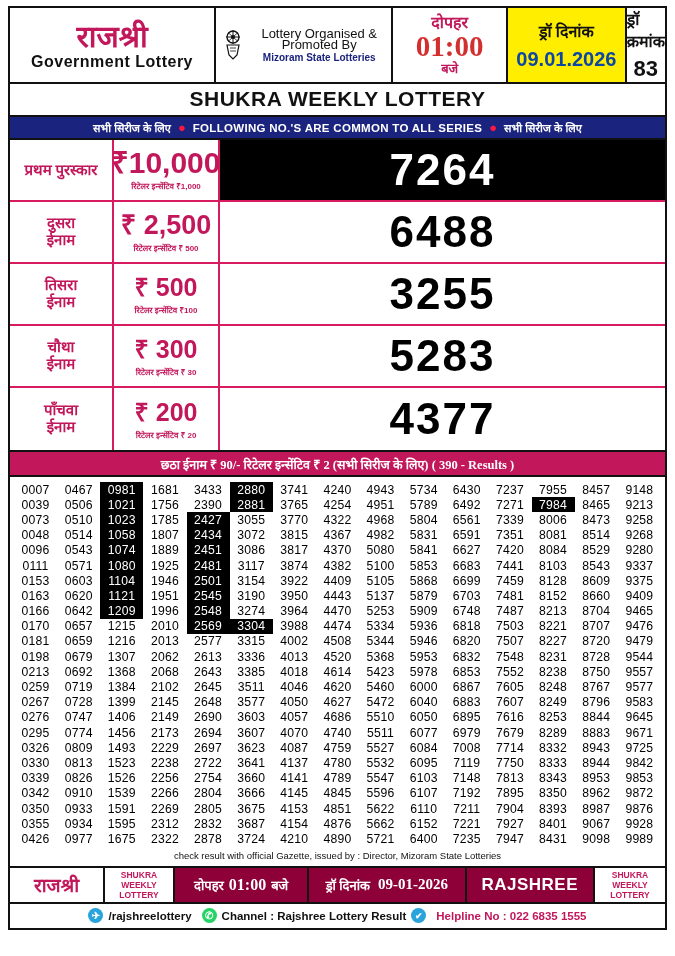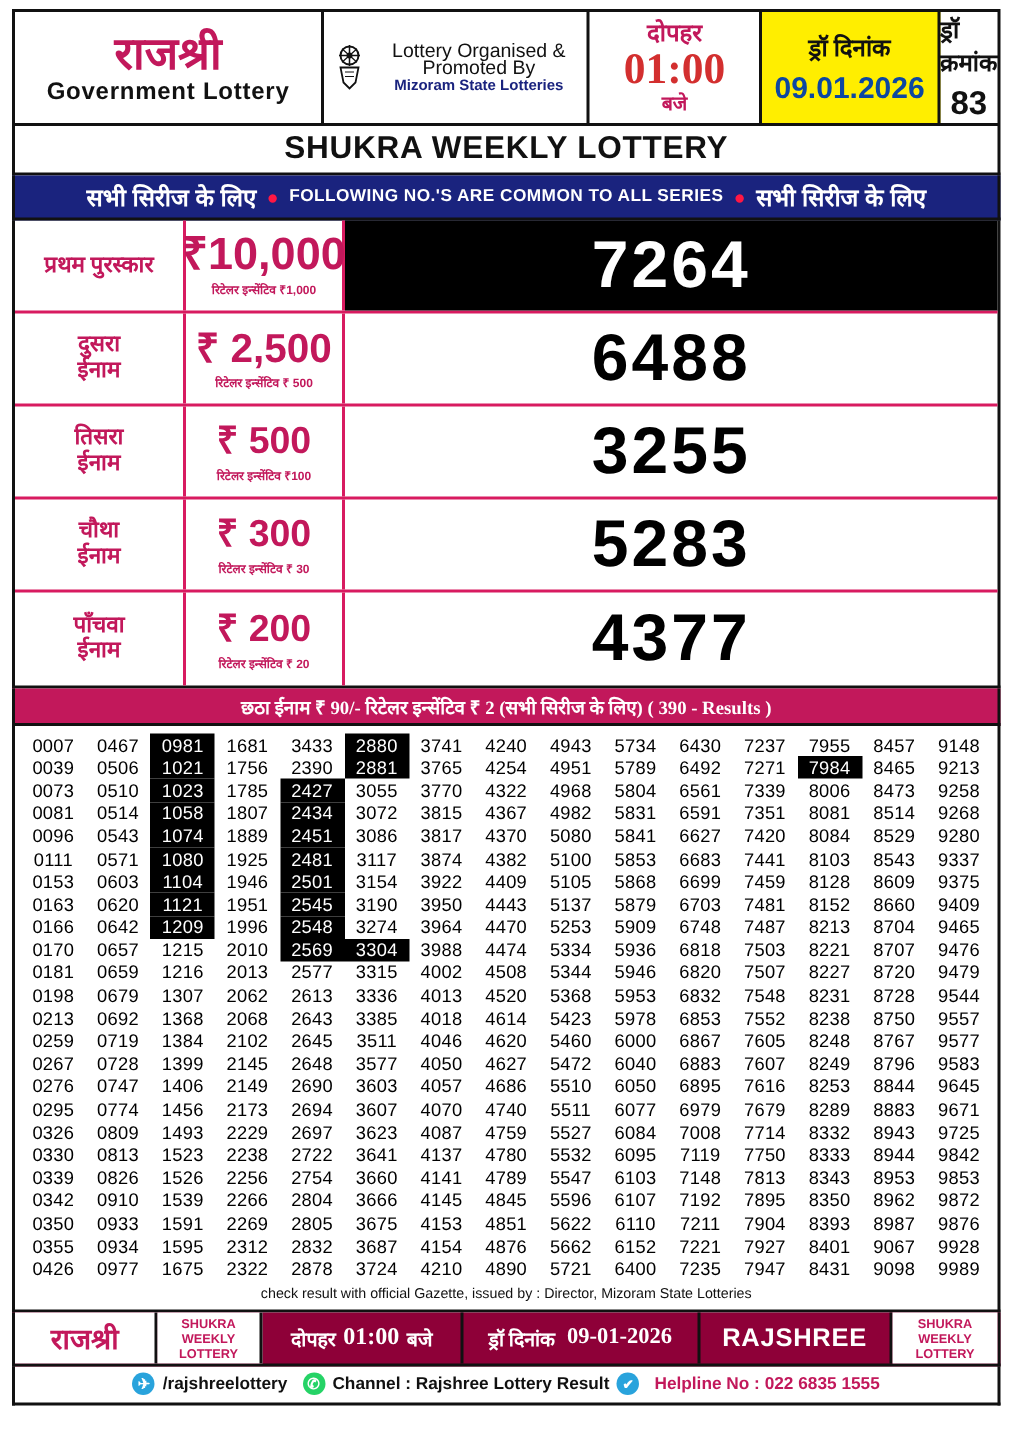--- a/index.html
+++ b/index.html
@@ -100,30 +100,30 @@
     background: #1a237e;
     color: #fff;
     border: 2px solid #111;
     border-top: none;
     display:flex; align-items:center; justify-content:center;
     gap: 7px;
     font-size: 11px;
     font-weight: bold;
     padding: 3px 0;
   }
-  .commonbar .hi { font-size: 16px; }
+  .commonbar .hi { font-size: 11px; }
   .commonbar .dot { color:#ff1744; font-size: 13px; line-height: 1;}
   .commonbar .mid { letter-spacing:.3px; font-size:11.5px;}
 
   
   .prizes { border: 2px solid #111; border-top: none; }
   .prow { display:flex; border-bottom: 2px solid #d81b60; height: 62px; }
   .prow:last-child { border-bottom: none; }
   .pleft {
-    width: 114px;
+    width: 104px;
     border-right: 2px solid #d81b60;
     display:flex; flex-direction:column; align-items:center; justify-content:center;
     color: #c2185b;
     font-family: "Liberation Serif", serif;
     font-weight: bold;
     font-size: 15px;
     line-height: 17px;
     text-align:center;
   }
   .pmid {
@@ -431,21 +431,21 @@
             <td>4322</td>
             <td>4968</td>
             <td>5804</td>
             <td>6561</td>
             <td>7339</td>
             <td>8006</td>
             <td>8473</td>
             <td>9258</td>
           </tr>
           <tr>
-            <td>0081</td>
+            <td>0048</td>
             <td>0514</td>
             <td class="hl">1058</td>
             <td>1807</td>
             <td class="hl">2434</td>
             <td>3072</td>
             <td>3815</td>
             <td>4367</td>
             <td>4982</td>
             <td>5831</td>
             <td>6591</td>

